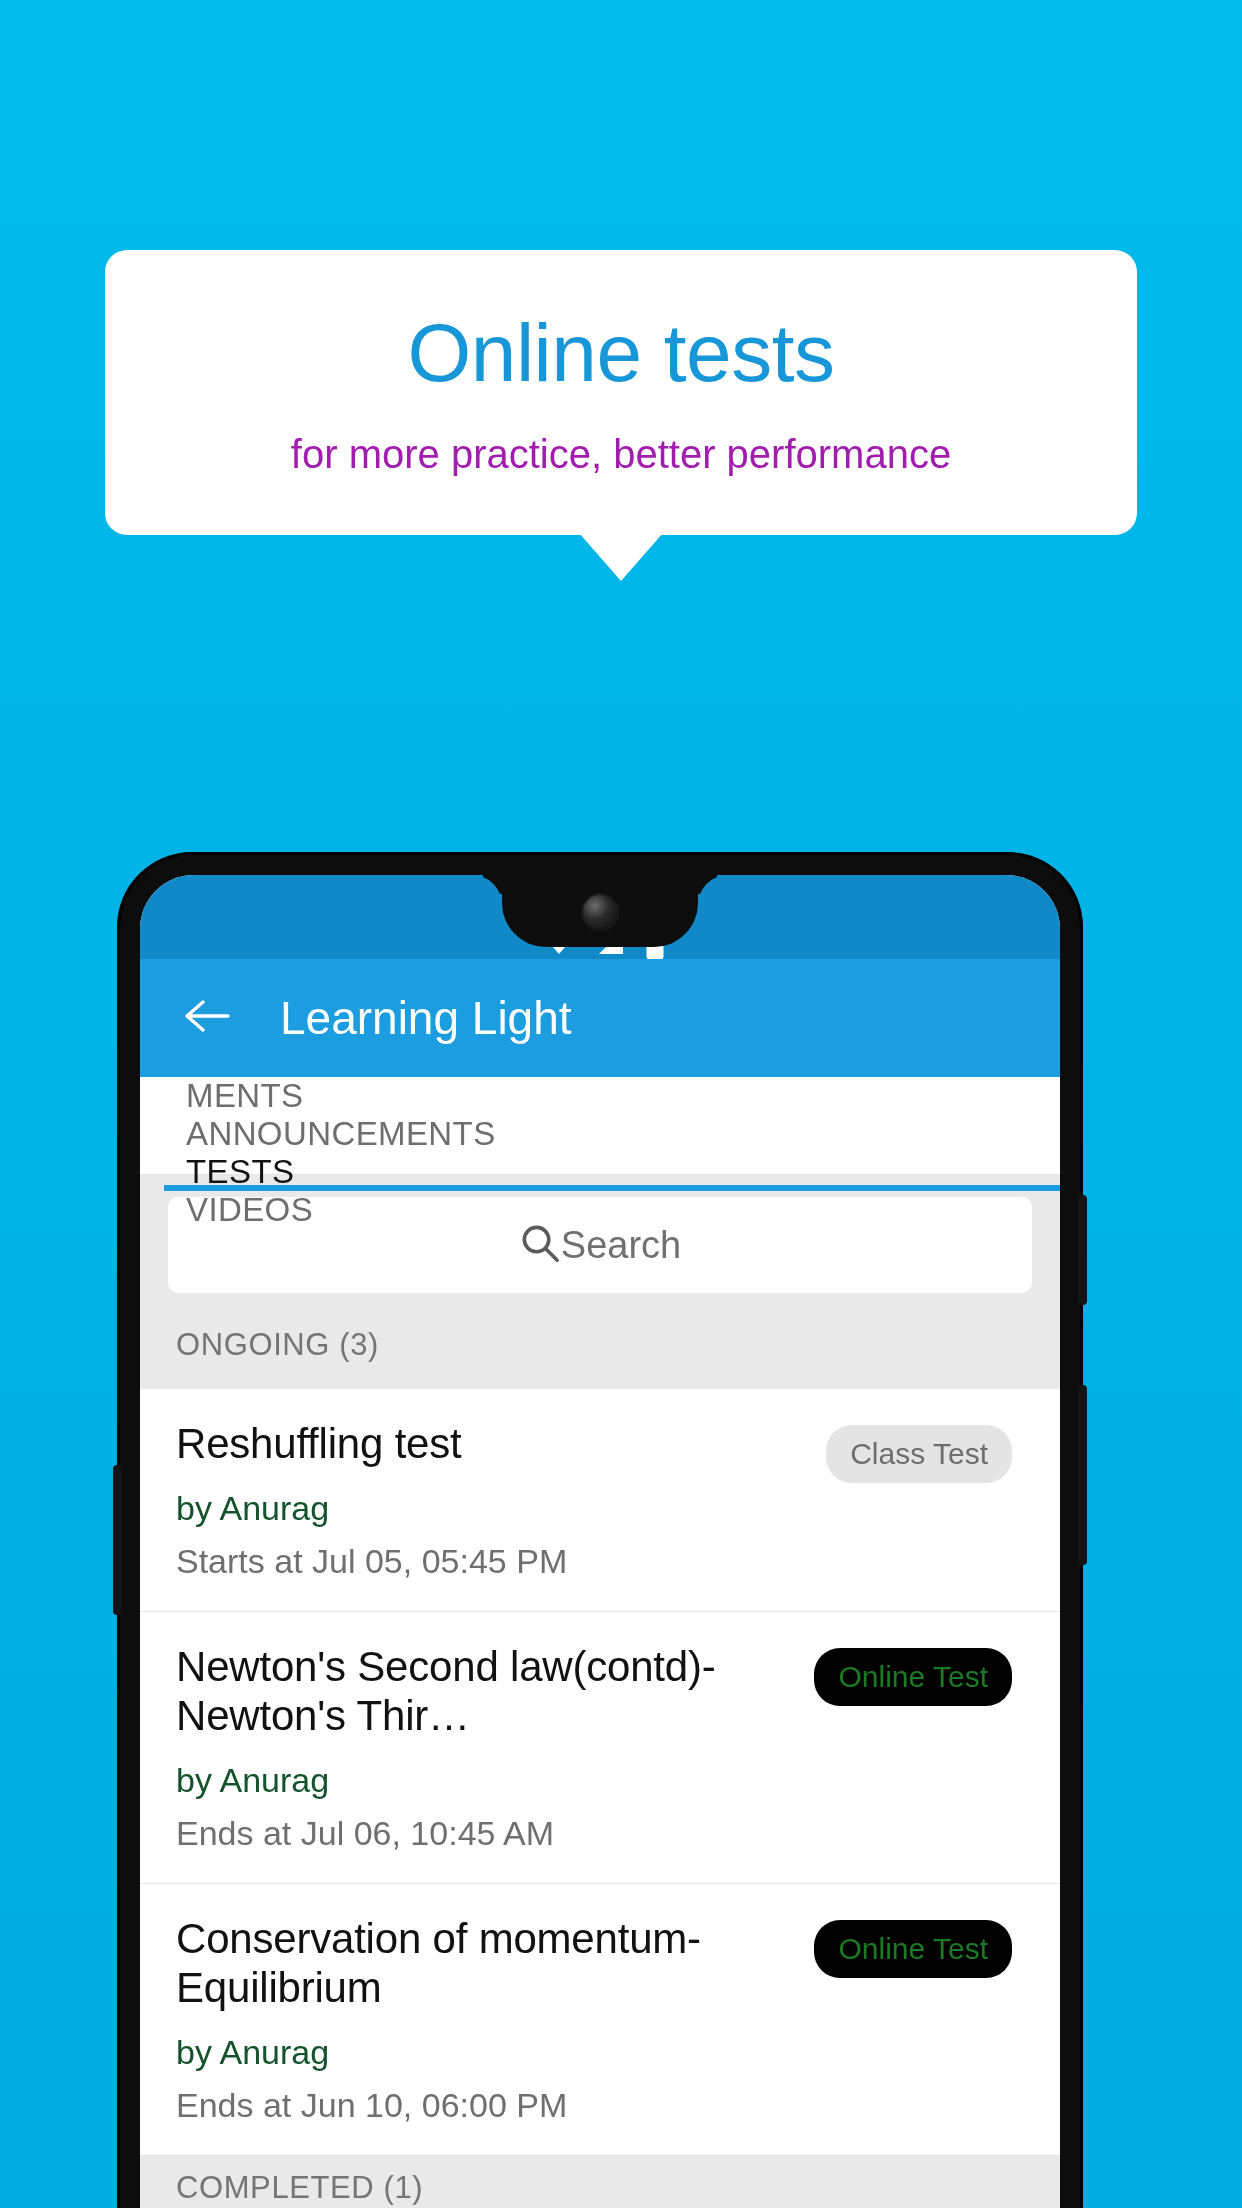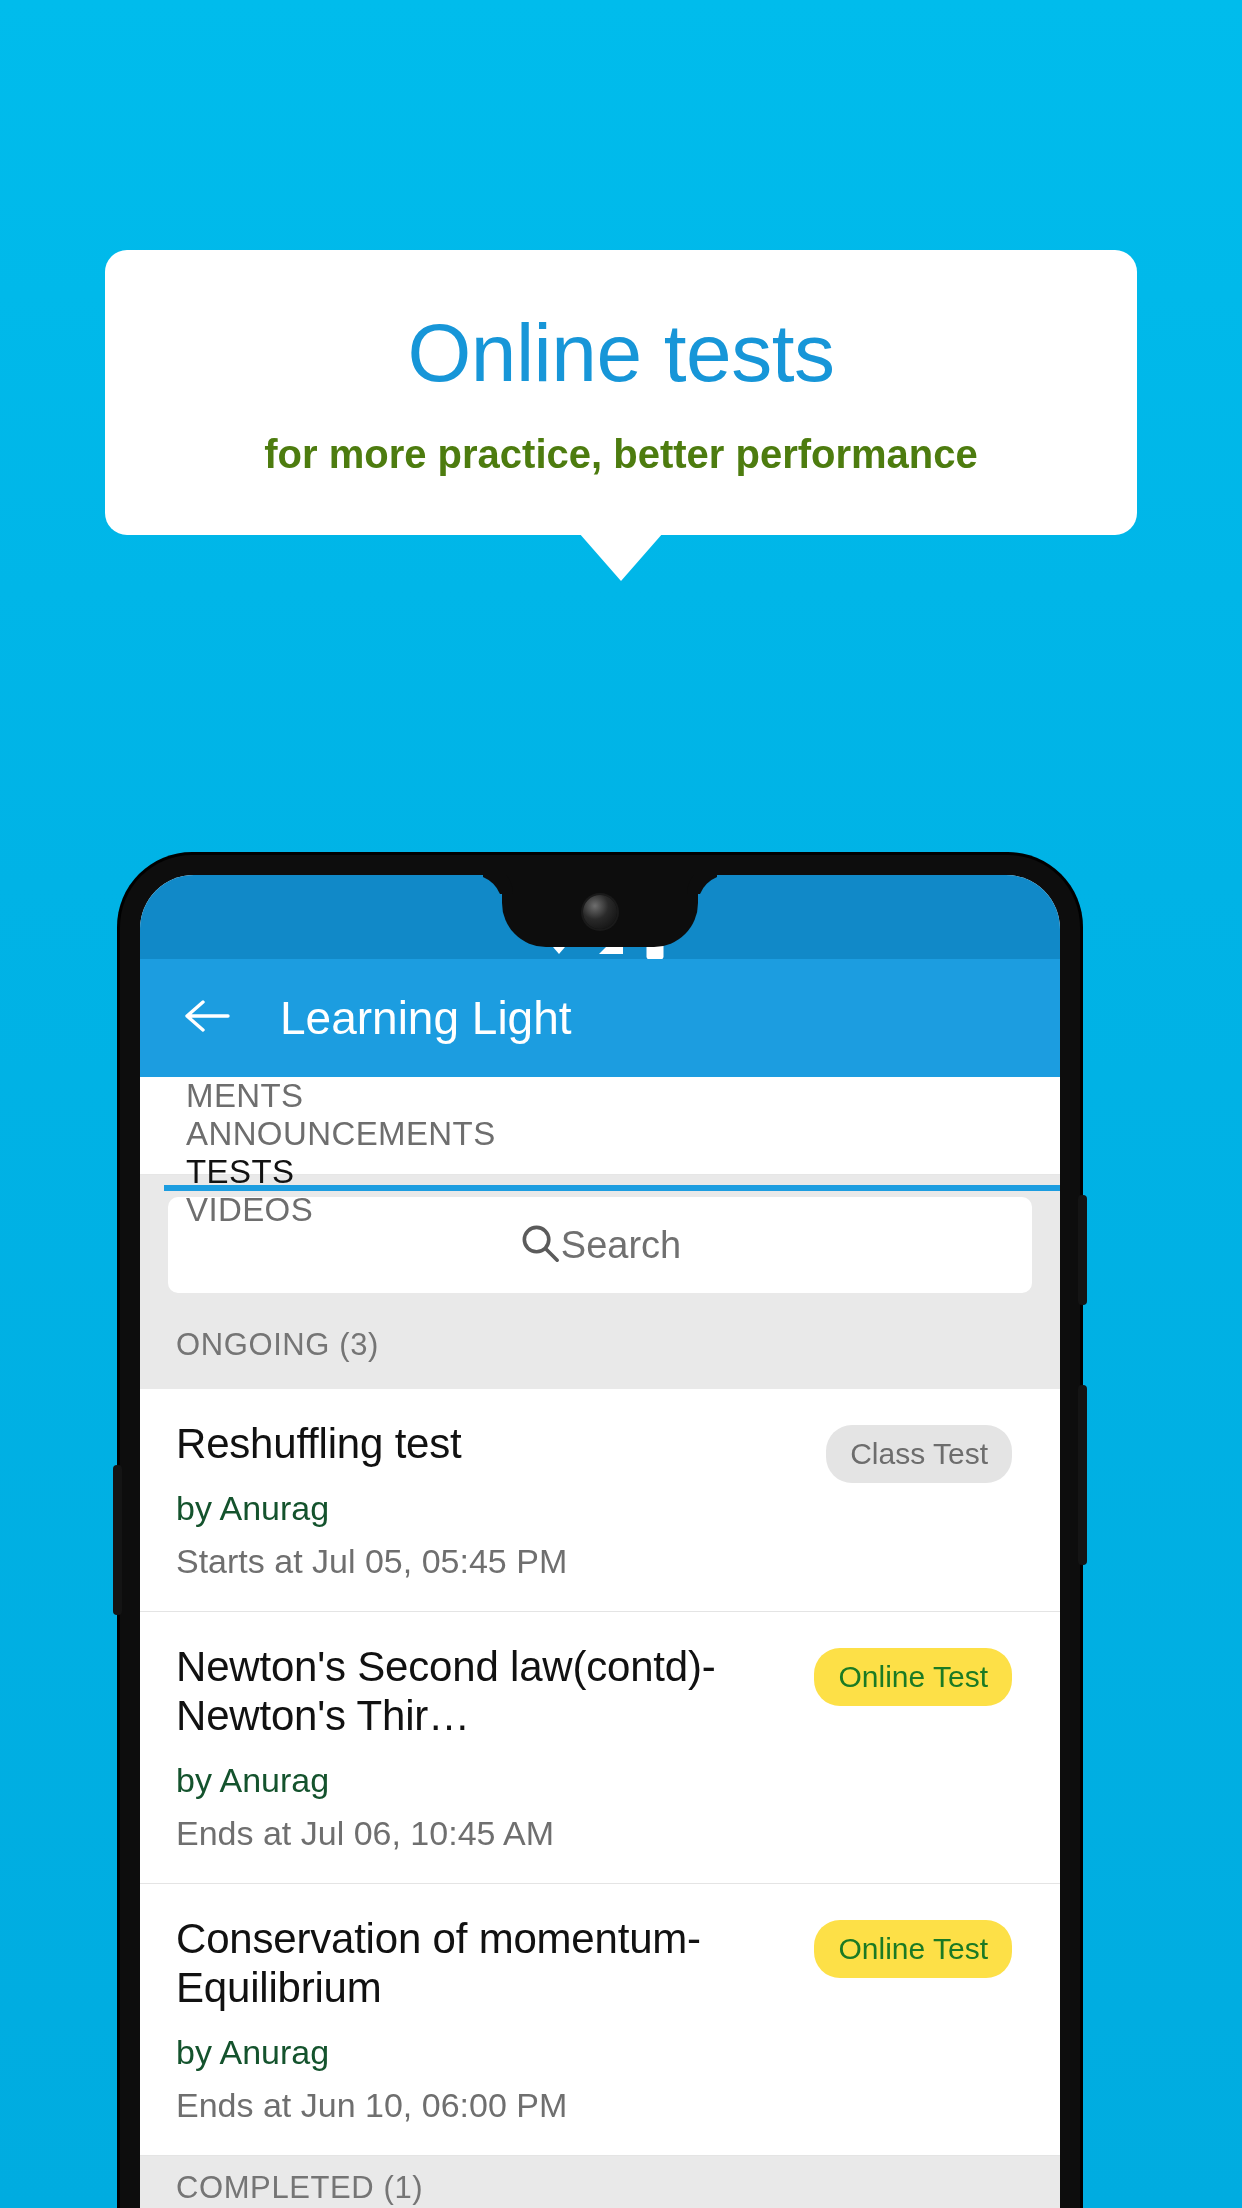--- a/index.html
+++ b/index.html
@@ -23,22 +23,22 @@
   .callout-title {
     font-size:82px;
     font-weight:400;
     color:#1796D8;
     letter-spacing:-0.5px;
     line-height:1.0;
   }
   .callout-sub {
     margin-top:38px;
     font-size:40px;
-    font-weight:700;
-    color:#4d7c0f;
+    font-weight:400;
+    color:#a21caf;
     letter-spacing:0px;
   }
   .callout-tail {
     position:absolute;
     left:50%;
     bottom:-46px;
     transform:translateX(-50%);
     width:0; height:0;
     border-left:42px solid transparent;
     border-right:42px solid transparent;
@@ -233,21 +233,21 @@
   }
   .badge {
     flex:none;
     margin-top:6px;
     border-radius:26px;
     padding:12px 24px;
     font-size:30px;
     white-space:nowrap;
   }
   .badge-class { background:#E4E4E4; color:#6D6D6D; }
-  .badge-online { background:#fde047; color:#1B7A24; }
+  .badge-online { background:#000000; color:#1B7A24; }
 </style>
 </head>
 <body>
 
 <div class="callout-wrap">
   <div class="callout">
     <div class="callout-title">Online tests</div>
     <div class="callout-sub">for more practice, better performance</div>
     <div class="callout-tail"></div>
   </div>

